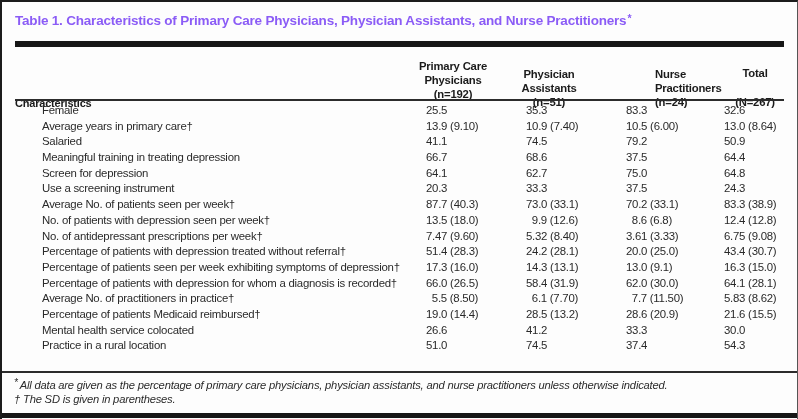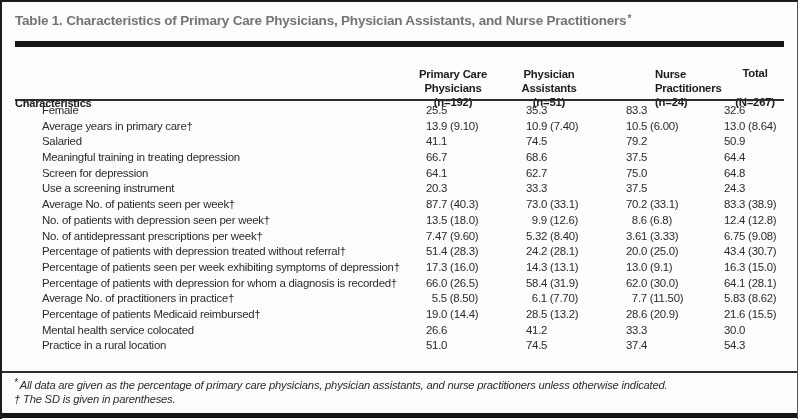--- a/index.html
+++ b/index.html
@@ -11,37 +11,37 @@
     border-top:2px solid #1c1c1c;
     border-left:2px solid #1c1c1c;
     border-right:1px solid #555;
     font-family:"Liberation Sans","DejaVu Sans",sans-serif;
     font-stretch:90%;
     color:#272727;
     overflow:hidden;
   }
   .title{
     position:absolute;top:11px;left:13px;width:775px;
-    font-size:13.5px;font-weight:bold;color:#737373;
+    font-size:13.5px;font-weight:bold;color:#8b5cf6;
     letter-spacing:-0.2px;white-space:nowrap;
   }
   .title-marker{position:relative;top:-3px;font-size:10.5px;margin-left:1px;}
   .bar-under-title{position:absolute;top:39px;left:13px;width:769px;height:6px;background:#161616;}
   .header-grid{
     position:absolute;top:50px;left:13px;width:769px;height:47px;
     display:grid;grid-template-columns:396px 100px 100px 100px 73px;
   }
   .hcell{
     display:flex;flex-direction:column;justify-content:flex-end;
     text-align:center;font-weight:bold;color:#1b1b1b;
     font-size:11.3px;line-height:13.9px;letter-spacing:-0.2px;
     box-sizing:border-box;padding-bottom:3px;white-space:nowrap;
   }
   .hc-char{text-align:left;padding-bottom:2px;font-size:11px;}
-  .hc-pcp{padding-right:16px;}
+  .hc-pcp{padding-right:16px;justify-content:center;}
   .hc-pa{padding-right:24px;}
   .hc-np{padding-right:28px;margin-left:44px;}
   .hc-total{padding-left:15px;gap:15px;}
   .header-rule{position:absolute;top:97px;left:13px;width:769px;height:1.5px;background:#2c2c2c;}
   .rows{position:absolute;top:101px;left:13px;width:769px;}
   .data-row{
     display:grid;grid-template-columns:396px 100px 100px 100px 73px;
     height:15.7px;line-height:15.7px;
     font-size:11.4px;letter-spacing:-0.25px;color:#2a2a2a;
   }

